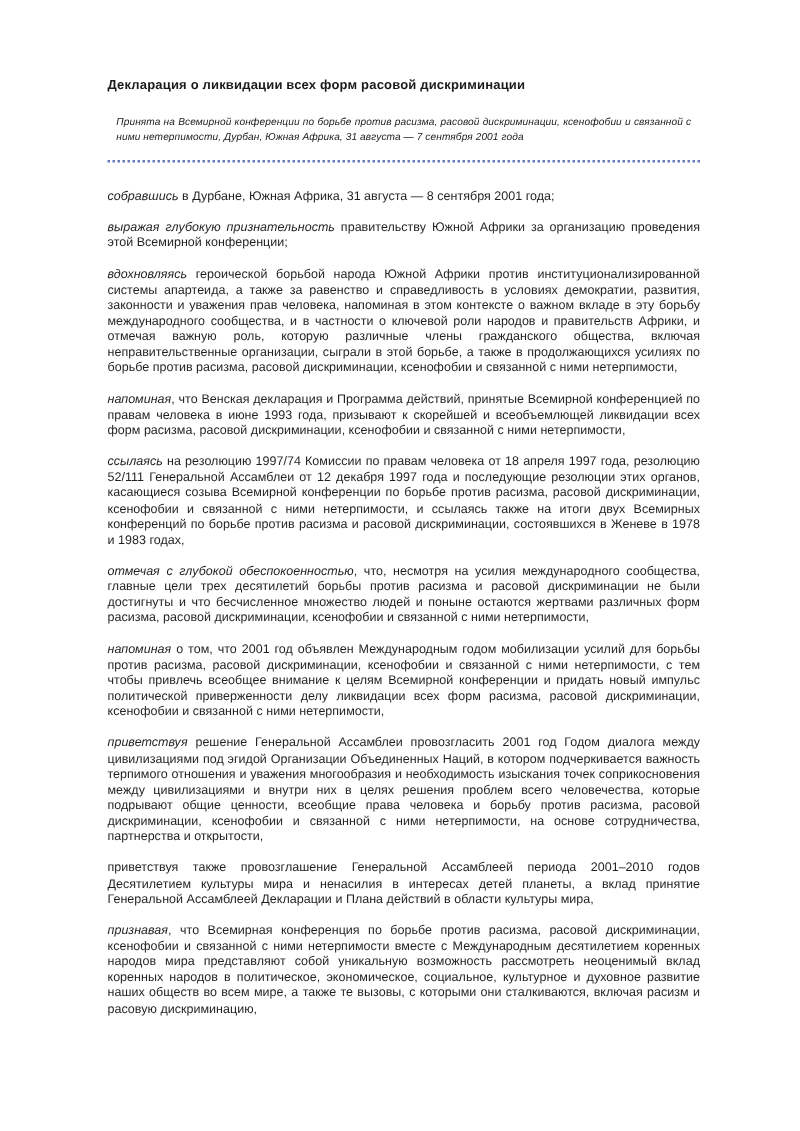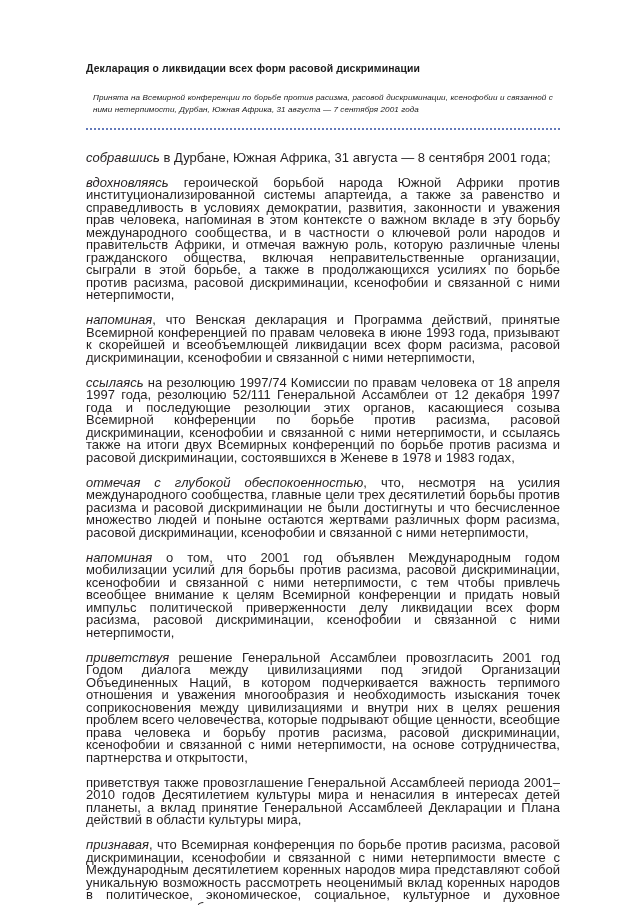--- a/index.html
+++ b/index.html
@@ -51,21 +51,21 @@
     width: 474px;
     height: 3px;
     border: 0;
     border-top: 2px dotted #4a63ae;
     opacity: 0.85;
   }
   .body-block {
     margin-top: 19px;
   }
   p.para {
-    font-size: 13px;
+    font-size: 10px;
     line-height: 12.5px;
     text-align: justify;
     text-align-last: left;
     color: #231f20;
     margin: 0 0 12.5px 0;
     letter-spacing: 0.02px;
   }
   p.para:last-child {
     margin-bottom: 0;
   }
@@ -84,20 +84,21 @@
   <div id="content">
 
     <h1 class="doc-title">Декларация о ликвидации всех форм расовой дискриминации</h1>
 
     <p class="doc-subtitle">Принята на Всемирной конференции по борьбе против расизма, расовой дискриминации, ксенофобии и связанной с ними нетерпимости, Дурбан, Южная Африка, 31 августа — 7 сентября 2001 года</p>
 
     <hr class="divider">
 
     <div class="body-block">
         <p class="para"><span class="lead">собравшись</span><span> в Дурбане, Южная Африка, 31 августа — 8 сентября 2001 года;</span></p>
+        <p class="para"><span class="lead">выражая глубокую признательность</span><span> правительству Южной Африки за организацию проведения этой Всемирной конференции;</span></p>
         <p class="para"><span class="lead">вдохновляясь</span><span> героической борьбой народа Южной Африки против институционализированной системы апартеида, а также за равенство и справедливость в условиях демократии, развития, законности и уважения прав человека, напоминая в этом контексте о важном вкладе в эту борьбу международного сообщества, и в частности о ключевой роли народов и правительств Африки, и отмечая важную роль, которую различные члены гражданского общества, включая неправительственные организации, сыграли в этой борьбе, а также в продолжающихся усилиях по борьбе против расизма, расовой дискриминации, ксенофобии и связанной с ними нетерпимости,</span></p>
         <p class="para"><span class="lead">напоминая</span><span>, что </span><span class="link">Венская декларация и Программа действий</span><span>, принятые Всемирной конференцией по правам человека в июне 1993 года, призывают к скорейшей и всеобъемлющей ликвидации всех форм расизма, расовой дискриминации, ксенофобии и связанной с ними нетерпимости,</span></p>
         <p class="para"><span class="lead">ссылаясь</span><span> на резолюцию 1997/74 Комиссии по правам человека от 18 апреля 1997 года, </span><span class="link">резолюцию 52/111</span><span> Генеральной Ассамблеи от 12 декабря 1997 года и последующие резолюции этих органов, касающиеся созыва </span><span class="link">Всемирной конференции по борьбе против расизма, расовой дискриминации, ксенофобии и связанной с ними нетерпимости</span><span>, и ссылаясь также на итоги двух Всемирных конференций по борьбе против расизма и расовой дискриминации, состоявшихся в Женеве в 1978 и 1983 годах,</span></p>
         <p class="para"><span class="lead">отмечая с глубокой обеспокоенностью</span><span>, что, несмотря на усилия международного сообщества, главные цели трех десятилетий борьбы против расизма и расовой дискриминации не были достигнуты и что бесчисленное множество людей и поныне остаются жертвами различных форм расизма, расовой дискриминации, ксенофобии и связанной с ними нетерпимости,</span></p>
         <p class="para"><span class="lead">напоминая</span><span> о том, что 2001 год объявлен Международным годом мобилизации усилий для борьбы против расизма, расовой дискриминации, ксенофобии и связанной с ними нетерпимости, с тем чтобы привлечь всеобщее внимание к целям Всемирной конференции и придать новый импульс политической приверженности делу ликвидации всех форм расизма, расовой дискриминации, ксенофобии и связанной с ними нетерпимости,</span></p>
         <p class="para"><span class="lead">приветствуя</span><span> решение Генеральной Ассамблеи провозгласить 2001 год Годом диалога между цивилизациями под эгидой Организации Объединенных Наций, в котором подчеркивается важность терпимого отношения и уважения многообразия и необходимость изыскания точек соприкосновения между цивилизациями и внутри них в целях решения проблем всего человечества, которые подрывают общие ценности, всеобщие права человека и борьбу против расизма, расовой дискриминации, ксенофобии и связанной с ними нетерпимости, на основе сотрудничества, партнерства и открытости,</span></p>
         <p class="para"><span>приветствуя также провозглашение Генеральной Ассамблеей периода 2001–2010 годов </span><span class="link">Десятилетием культуры мира и ненасилия в интересах детей планеты</span><span>, а вклад принятие Генеральной Ассамблеей </span><span class="link">Декларации и Плана действий в области культуры мира</span><span>,</span></p>
         <p class="para"><span class="lead">признавая</span><span>, что Всемирная конференция по борьбе против расизма, расовой дискриминации, ксенофобии и связанной с ними нетерпимости вместе с </span><span class="link">Международным десятилетием коренных народов мира</span><span> представляют собой уникальную возможность рассмотреть неоценимый вклад коренных народов в политическое, экономическое, социальное, культурное и духовное развитие наших обществ во всем мире, а также те вызовы, с которыми они сталкиваются, включая расизм и расовую дискриминацию,</span></p>
       </div>
 

